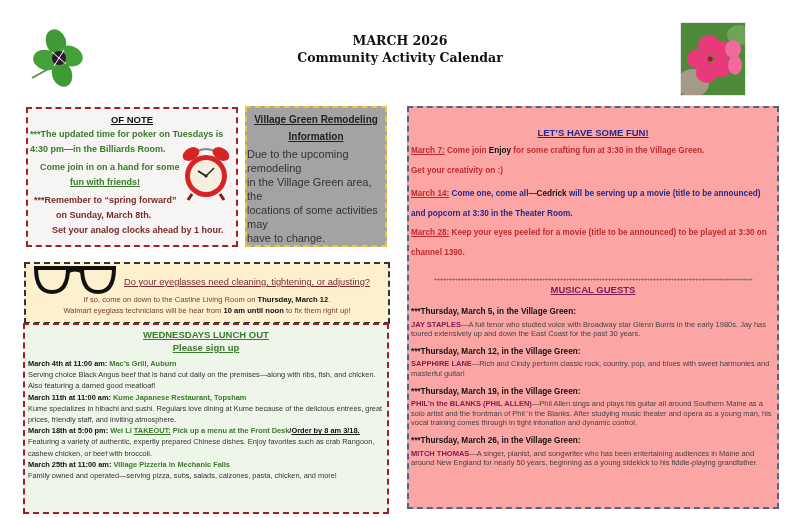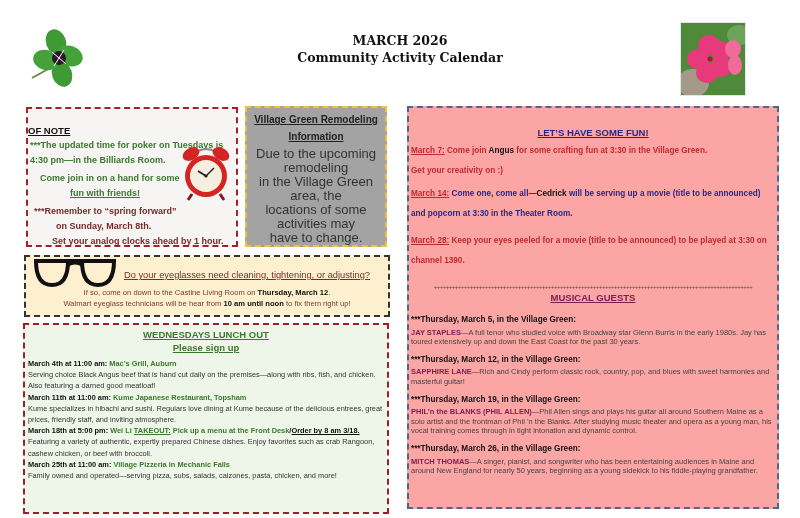--- a/index.html
+++ b/index.html
@@ -9,37 +9,37 @@
   
   .hdr{left:0;top:32px;width:800px;text-align:center;font-family:"DejaVu Serif","Liberation Serif",serif;font-weight:bold;color:#111;}
   .hdr .t1{font-size:17px;line-height:22px;}
   .hdr .t2{font-size:12.5px;line-height:17px;}
   .hdr .t3{font-size:12.5px;line-height:17px;}
   .clover{left:24px;top:26px;width:60px;height:64px;}
   .flower{left:680px;top:22px;width:66px;height:74px;background:#5a8a3c;overflow:hidden;border:1px solid #e5e5e5;}
   
   .box-note{left:26px;top:107px;width:212px;height:140px;background:#f6f5f4;border:2px dashed #a4202b;}
   .box-vg{left:245px;top:106px;width:142px;height:141px;background:#a3a3a3;border:2px dashed #f0c237;}
-  .box-eye{left:24px;top:255px;width:366px;height:62px;background:#fdf0cf;border:2px dashed #333;}
+  .box-eye{left:24px;top:262px;width:366px;height:62px;background:#fdf0cf;border:2px dashed #333;}
   .box-lunch{left:23px;top:323px;width:366px;height:191px;background:#eef5e9;border:2px dashed #a01e2a;}
   .box-right{left:407px;top:106px;width:372px;height:403px;background:#fca5a5;border:2px dashed #49688a;}
   .u{text-decoration:underline;}
   .b{font-weight:bold;}
   .green{color:#3a7a2c;}
   .dkred{color:#7a2a2a;}
   .red{color:#c2292e;}
   .navy{color:#24298a;}
   .plum{color:#7c2052;}
   .blk{color:#111;}
   
-  .note-title{font-size:9.5px;font-weight:bold;text-align:left;margin-top:16px;color:#111;}
+  .note-title{font-size:9.5px;font-weight:bold;text-align:center;margin-top:5px;color:#111;}
   .note-l{font-size:9px;line-height:15px;font-weight:bold;}
   
   .vg-title{font-size:10px;font-weight:bold;text-align:center;line-height:17px;margin-top:3px;color:#222;}
-  .vg-body{font-size:13px;line-height:14px;text-align:center;color:#333;margin-top:2px;}
+  .vg-body{font-size:11px;line-height:14px;color:#333;margin-top:2px;}
   .vg-foot{font-size:14px;font-weight:bold;text-align:center;margin-top:17px;color:#111;}
   
   .eye-title{position:absolute;left:98px;top:13px;font-size:9.3px;color:#7a2a2a;}
   .eye-body{position:absolute;left:0;width:100%;top:30px;font-size:7.6px;line-height:11px;text-align:center;color:#7a3a30;}
   
   .lunch-title{font-size:9.5px;font-weight:bold;text-align:center;line-height:13px;margin-top:3px;}
   .lunch-body{font-size:7.4px;line-height:11.2px;padding:4px 0 0 3px;color:#333;}
   .lunch-body .h{font-weight:bold;color:#111;}
   
   .fun-title{font-size:9.5px;font-weight:bold;text-align:center;margin-top:19px;color:#24298a;}
@@ -166,27 +166,27 @@
     <div>
       <span class="h">March 25th at 11:00 am: </span><span class="b green">Village Pizzeria in Mechanic Falls</span>
       <div>Family owned and operated—serving pizza, subs, salads, calzones, pasta, chicken, and more!</div>
     </div>
   </div>
 </div>
 
 <div class="abs box-right">
   <div class="fun-title u">LET’S HAVE SOME FUN!</div>
   <div class="fun-p red" style="margin-top:3px;">
-    <span class="u">March 7:</span><span> Come join </span><span class="blk">Angus</span><span> for some crafting fun at 3:30 in the Village Green.</span><br>
+    <span class="u">March 7:</span><span> Come join </span><span class="blk">Enjoy</span><span> for some crafting fun at 3:30 in the Village Green.</span><br>
     <span>Get your creativity on :)</span>
   </div>
   <div class="fun-p navy" style="margin-top:4px;">
     <span class="u red">March 14:</span><span> Come one, come all—</span><span class="blk">Cedrick</span><span> will be serving up a movie (title to be announced) and popcorn at 3:30 in the Theater Room.</span>
   </div>
-  <div class="fun-p red" style="margin-top:8px;">
+  <div class="fun-p red" style="margin-top:0;">
     <span class="u">March 28:</span><span> Keep your eyes peeled for a movie (title to be announced) to be played at 3:30 on channel 1390.</span>
   </div>
   <div class="stars">++++++++++++++++++++++++++++++++++++++++++++++++++++++++++++++++++++++++++++++++++++++++++++++++++++++++++</div>
   <div class="mg-title u">MUSICAL GUESTS</div>
   <div class="mg" style="margin-top:12px;">
     <div>
       <div class="d">***Thursday, March 5, in the Village Green:</div>
       <span class="b plum">JAY STAPLES</span><span>—A full tenor who studied voice with Broadway star Glenn Burris in the early 1980s. Jay has toured extensively up and down the East Coast for the past 30 years.</span>
     </div>
     <div>

